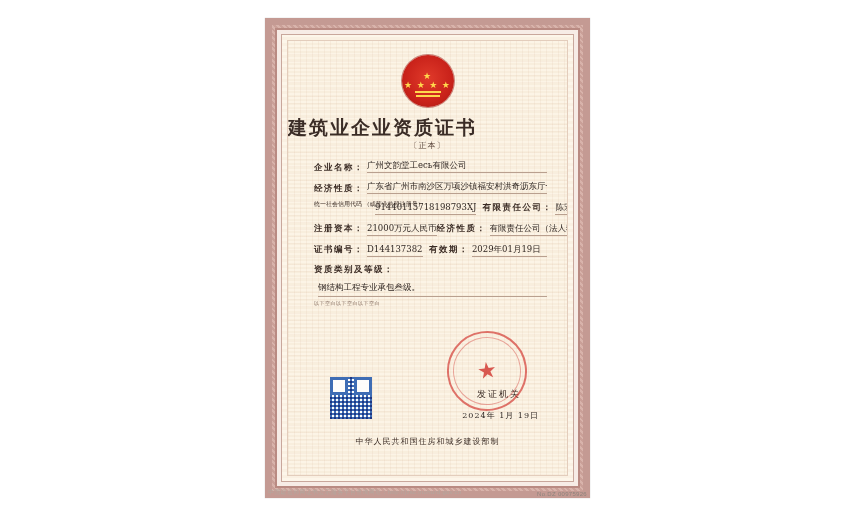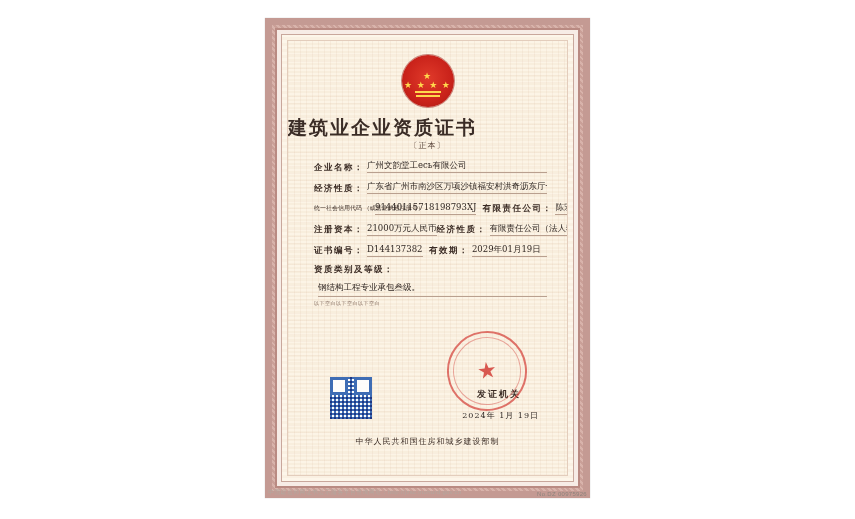--- a/index.html
+++ b/index.html
@@ -95,42 +95,42 @@
   .lab{
     flex:0 0 auto;white-space:nowrap;letter-spacing:1.5px;
     font-weight:bold;color:#3a2b24;
   }
   .val{
     flex:1 1 auto;margin-left:3px;padding-bottom:1px;
     border-bottom:1px solid #b9a08f;
     font-family:"DejaVu Serif", serif;
     color:#2f2622;white-space:nowrap;overflow:hidden;
   }
-  .row.two .half{display:flex;align-items:center;flex:1 1 50%;}
+  .row.two .half{display:flex;align-items:flex-start;flex:1 1 50%;}
   .row.two .half .val{flex:1 1 auto;}
   .lab.small{font-size:6px;line-height:7px;letter-spacing:0;text-align:center;
     font-weight:normal;display:flex;flex-direction:column;justify-content:flex-end;}
 
   .scope-label{
     font-size:8.5px;font-weight:bold;color:#3a2b24;letter-spacing:1.5px;
     margin-top:2px;
   }
   .scope-text{
     font-family:"DejaVu Serif", serif;
     font-size:8.5px;color:#2f2622;margin-top:6px;margin-left:4px;
     border-bottom:1px solid #b9a08f;padding-bottom:2px;
   }
   .scope-fine{
     font-size:5px;color:#8a7264;margin-top:3px;letter-spacing:.5px;
   }
 
   
   .issuer{
     position:absolute;right:46px;bottom:74px;
-    font-size:9px;letter-spacing:2px;color:#3a2b24;font-weight:bold;
+    font-size:9px;letter-spacing:2px;color:#3a2b24;font-weight:normal;
   }
   .issue-date{
     position:absolute;right:28px;bottom:54px;
     font-size:8px;color:#2f2622;font-family:"DejaVu Serif", serif;
     letter-spacing:1px;
   }
   .ministry{
     position:absolute;left:0;right:0;bottom:28px;text-align:center;
     font-size:8px;color:#3a2b24;letter-spacing:1px;
   }

